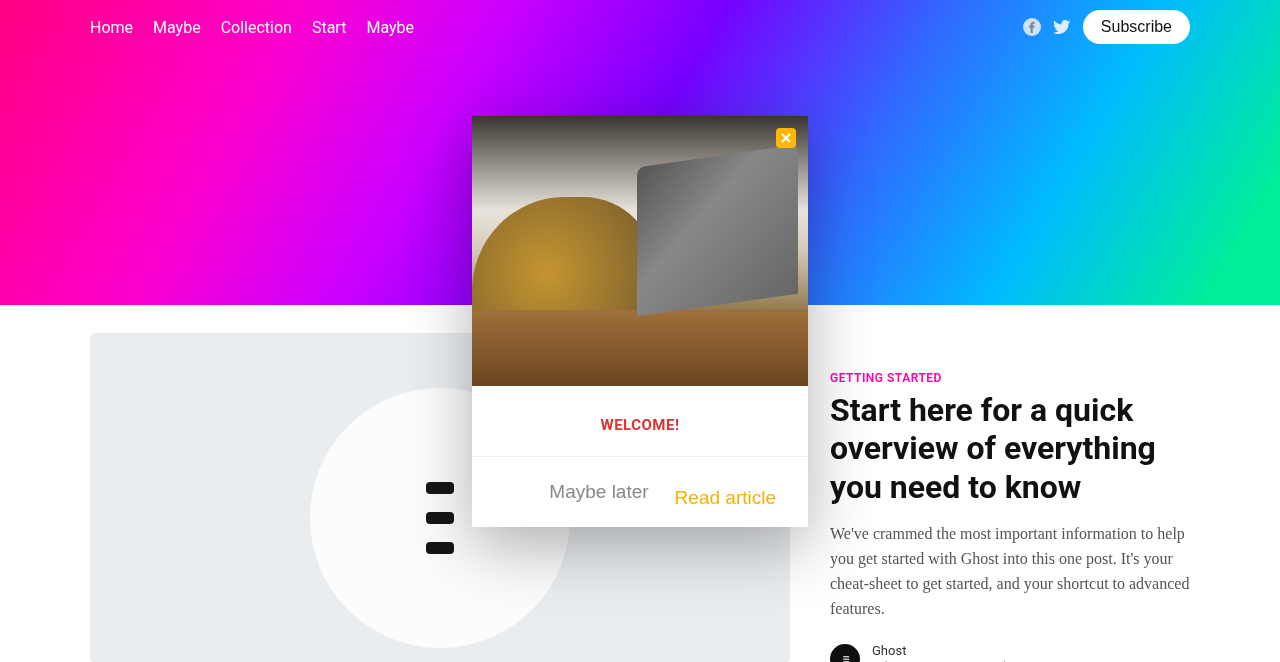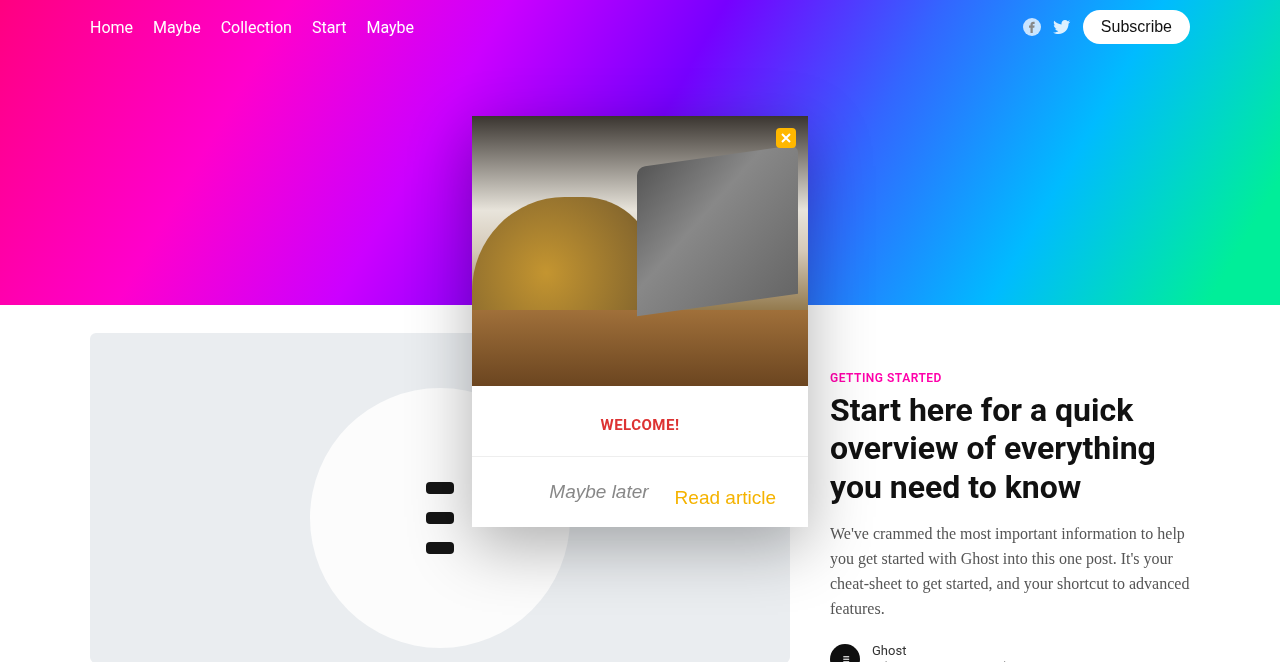--- a/index.html
+++ b/index.html
@@ -41,21 +41,21 @@
 .modal-img { height: 270px; background: linear-gradient(to bottom, #3a3530 0%, #e8e4db 35%, #d4c9b8 50%, #8a6f3f 75%, #4a3828 100%); position: relative; overflow: hidden; }
 .modal-img::before { content: ""; position: absolute; left: 0; bottom: 0; width: 55%; height: 70%; background: radial-gradient(ellipse at 40% 40%, #c49530 0%, #8b6b2e 60%, #5a4420 100%); border-radius: 50% 40% 30% 10%; }
 .modal-img::after { content: ""; position: absolute; right: 10px; top: 40px; width: 48%; height: 55%; background: linear-gradient(135deg, #555 0%, #888 40%, #666 100%); transform: skewY(-8deg); border-radius: 8px 8px 0 0; }
 .modal-wood { position: absolute; bottom: 0; left: 0; right: 0; height: 28%; background: linear-gradient(to bottom, #a0703a 0%, #6b4520 100%); }
 .modal-close { position: absolute; top: 12px; right: 12px; width: 20px; height: 20px; background: #ffb700; border-radius: 4px; display: flex; align-items: center; justify-content: center; cursor: pointer; z-index: 2; }
 .modal-close svg { width: 10px; height: 10px; color: #fff; }
 .modal-body { padding: 30px 24px 22px; text-align: center; }
 .modal-kicker { color: #d33; font-size: 15px; font-weight: 700; letter-spacing: 0.5px; }
 .modal-title { font-size: 21px; font-weight: 700; color: #111; margin-top: 14px; }
 .modal-actions { border-top: 1px solid #eee; display: flex; justify-content: flex-end; gap: 26px; padding: 18px 32px; }
-.maybe-later { color: #888; font-size: 19px; cursor: pointer; background: none; border: none; font-style: italic; }
+.maybe-later { color: #888; font-size: 19px; cursor: pointer; background: none; border: none; }
 .read-article { color: #f5b300; font-size: 19px; font-weight: 500; cursor: pointer; background: none; border: none; margin-top: 12px; }
 </style>
 </head>
 <body>
 
 <div class="hero-bg">
   <nav class="nav">
     <div class="nav-left">
       <a>Home</a>
       <a>Maybe</a>

